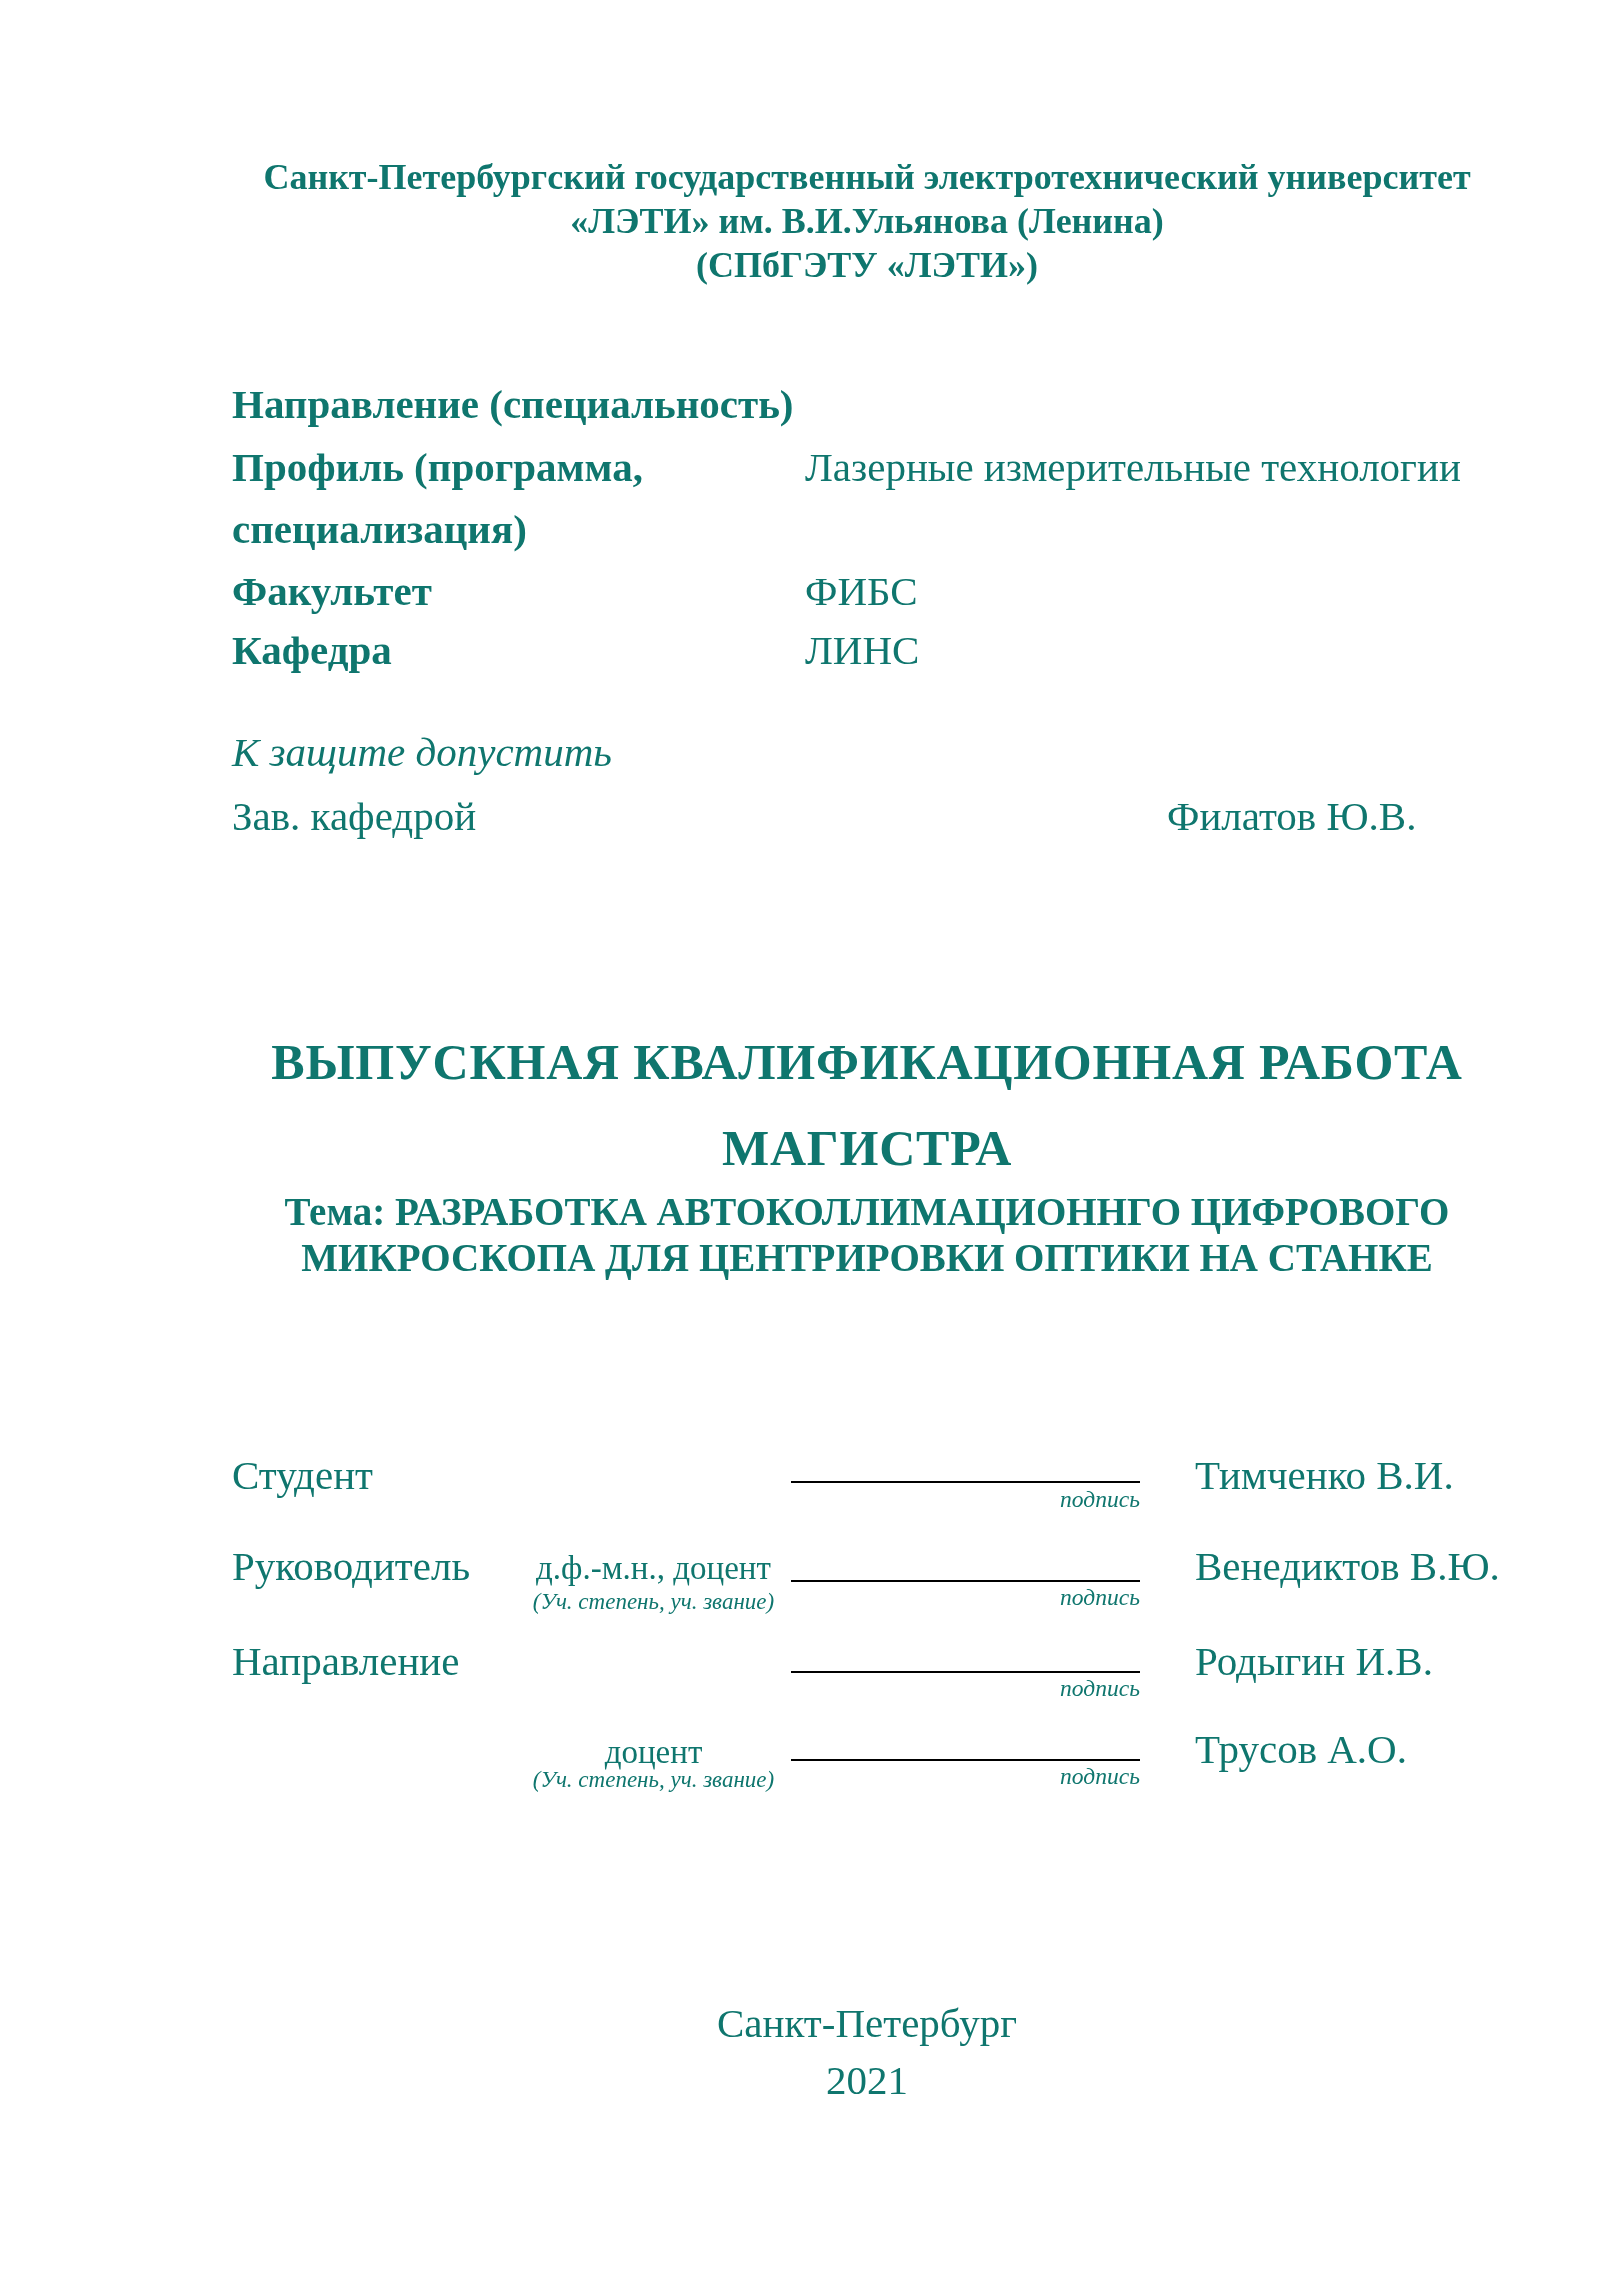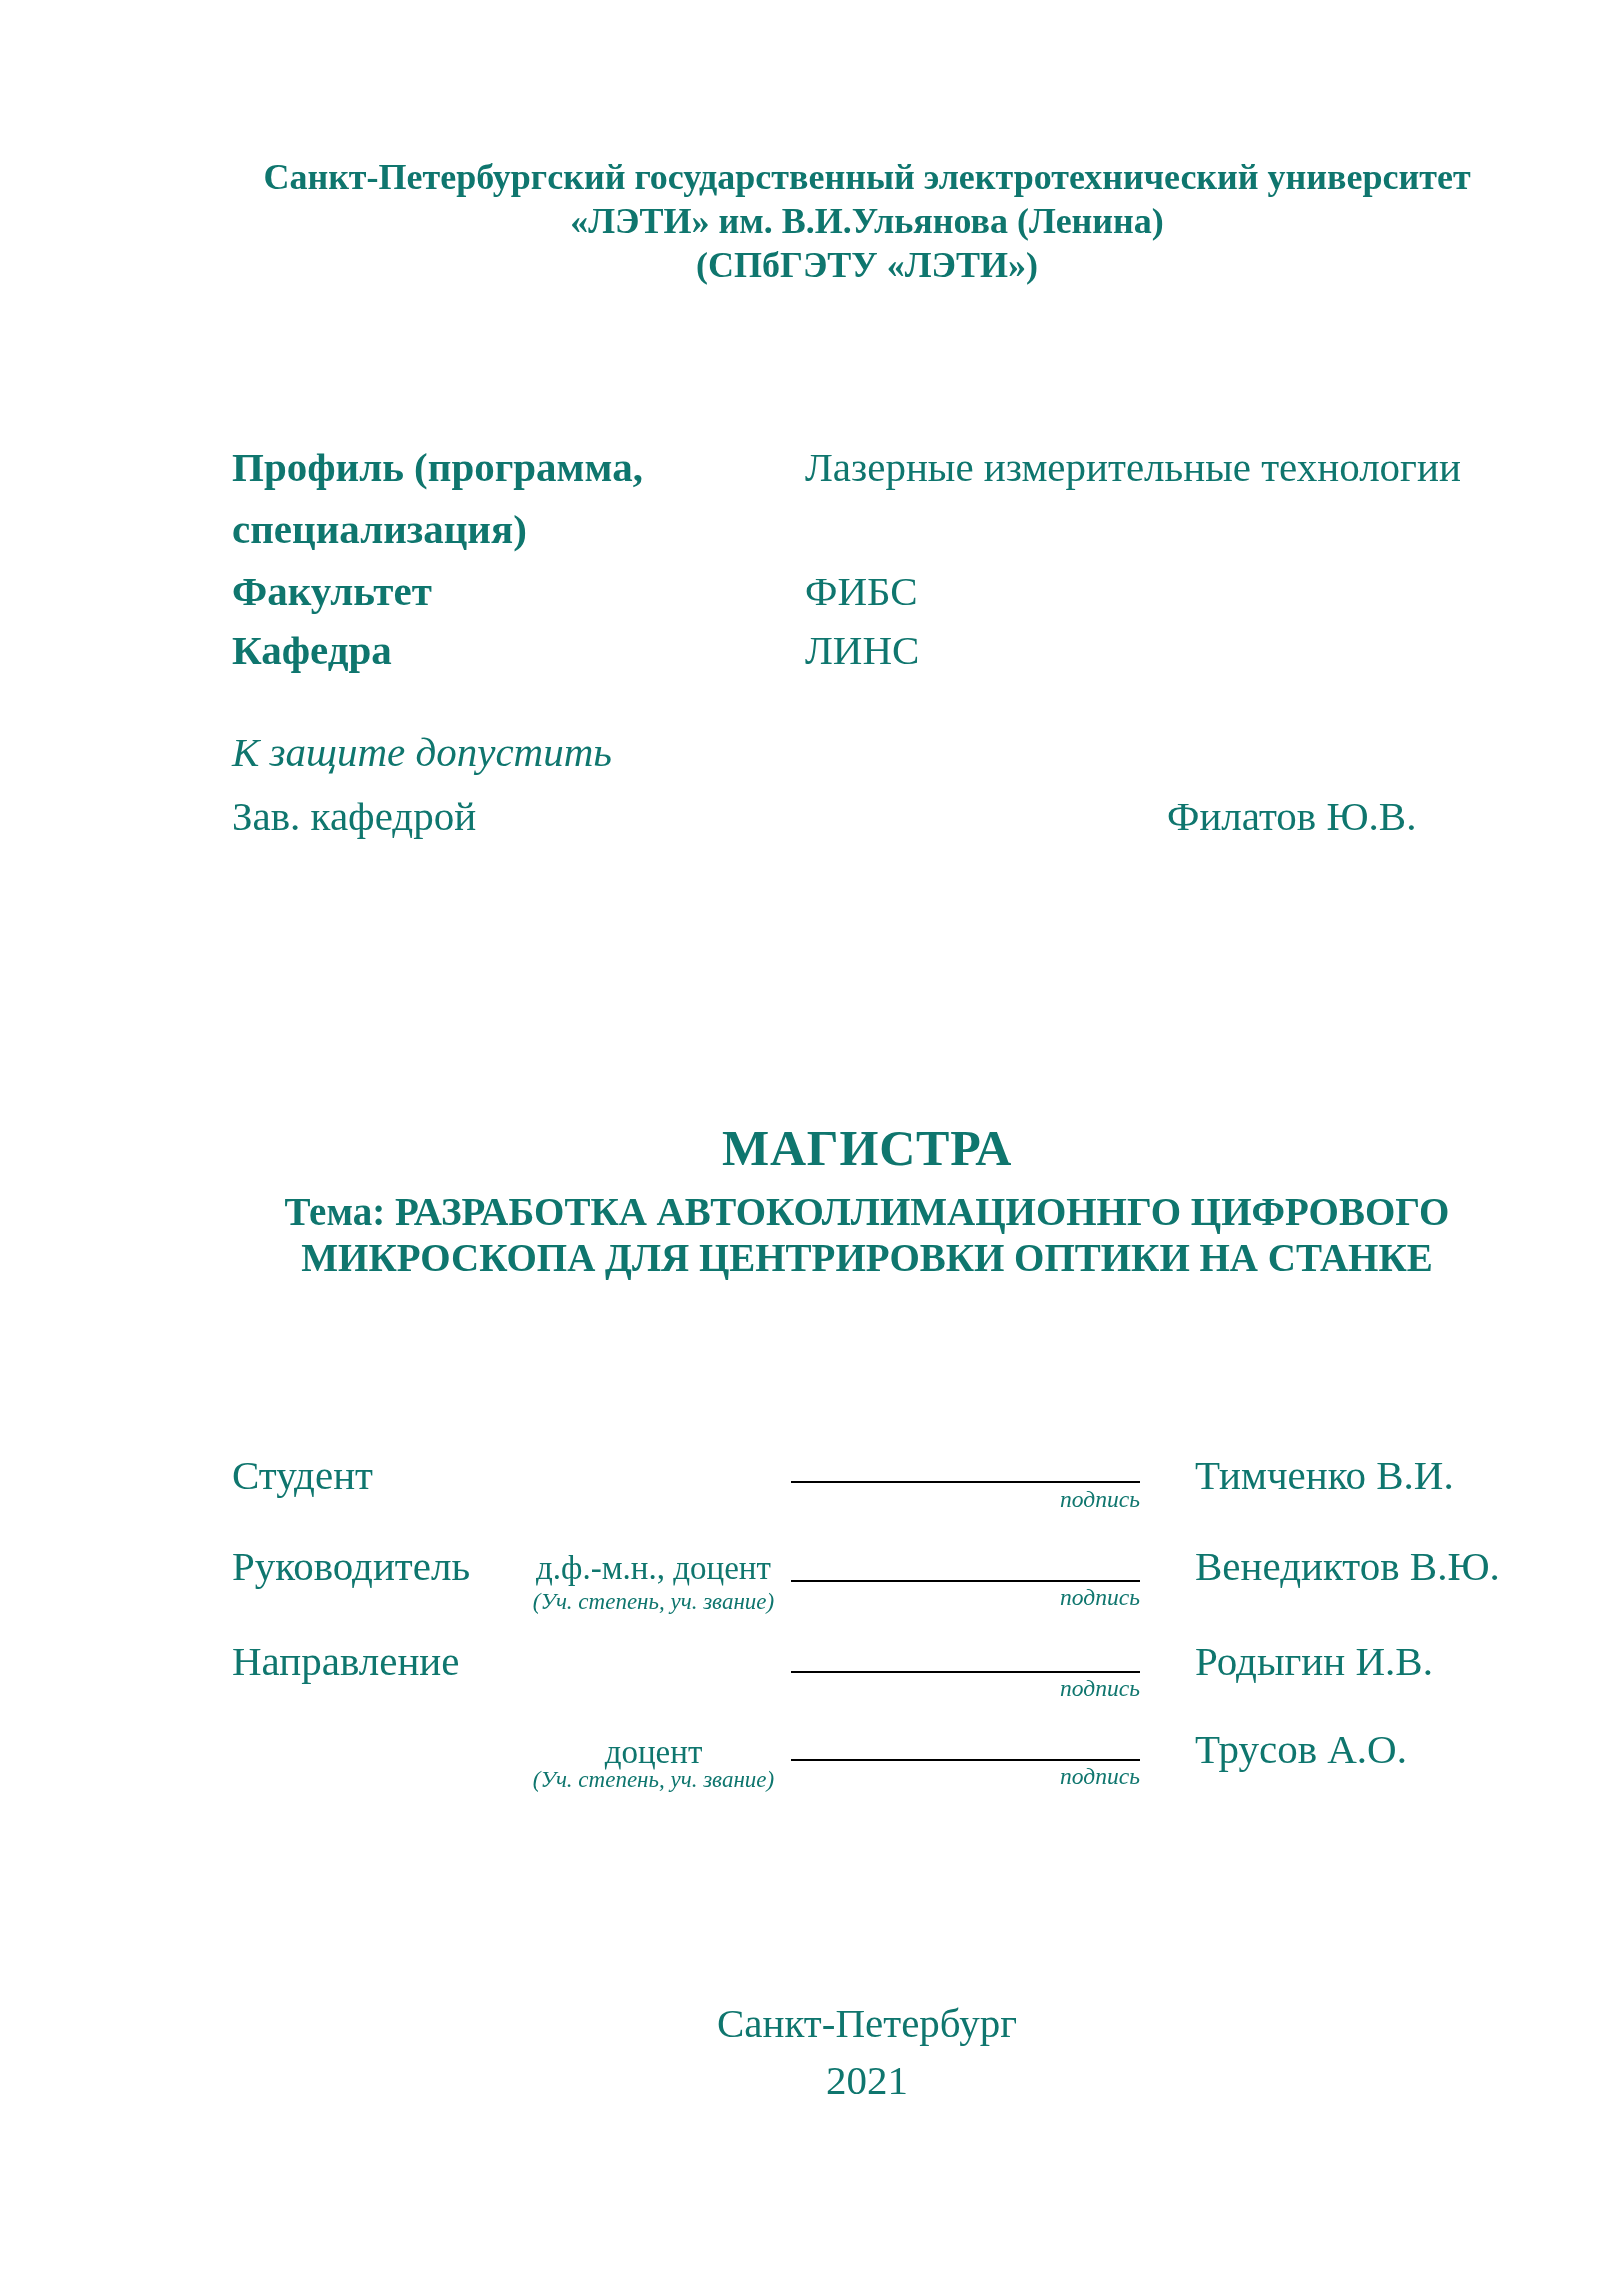--- a/index.html
+++ b/index.html
@@ -112,36 +112,38 @@
 <body>
 
 <div class="page">
 
   <div class="abs centered header-block">
     <div>Санкт-Петербургский государственный электротехнический университет</div>
     <div>«ЛЭТИ» им. В.И.Ульянова (Ленина)</div>
     <div>(СПбГЭТУ «ЛЭТИ»)</div>
   </div>
 
+  <div class="abs field-label" style="top:381px">Направление (специальность)</div>
 
   <div class="abs field-label" style="top:444px">Профиль (программа,</div>
   <div class="abs field-value" style="top:444px">Лазерные измерительные технологии</div>
 
   <div class="abs field-label" style="top:506px">специализация)</div>
 
   <div class="abs field-label" style="top:568px">Факультет</div>
   <div class="abs field-value" style="top:568px">ФИБС</div>
 
   <div class="abs field-label" style="top:627px">Кафедра</div>
   <div class="abs field-value" style="top:627px">ЛИНС</div>
 
   <div class="abs admit">К защите допустить</div>
   <div class="abs plain52 role-label" style="top:793px">Зав. кафедрой</div>
   <div class="abs plain52" style="left:1167px; top:793px">Филатов Ю.В.</div>
 
+  <div class="abs centered title-1">ВЫПУСКНАЯ КВАЛИФИКАЦИОННАЯ РАБОТА</div>
   <div class="abs centered title-2">МАГИСТРА</div>
 
   <div class="abs centered theme-line" style="top:1189px">Тема: РАЗРАБОТКА АВТОКОЛЛИМАЦИОННГО ЦИФРОВОГО</div>
   <div class="abs centered theme-line" style="top:1235px">МИКРОСКОПА ДЛЯ ЦЕНТРИРОВКИ ОПТИКИ НА СТАНКЕ</div>
 
   <div class="abs plain52 role-label" style="top:1452px">Студент</div>
   <div class="abs sig-line" style="top:1481px"></div>
   <div class="abs sig-caption" style="top:1486px">подпись</div>
   <div class="abs plain52 sig-name" style="top:1452px">Тимченко В.И.</div>
 

